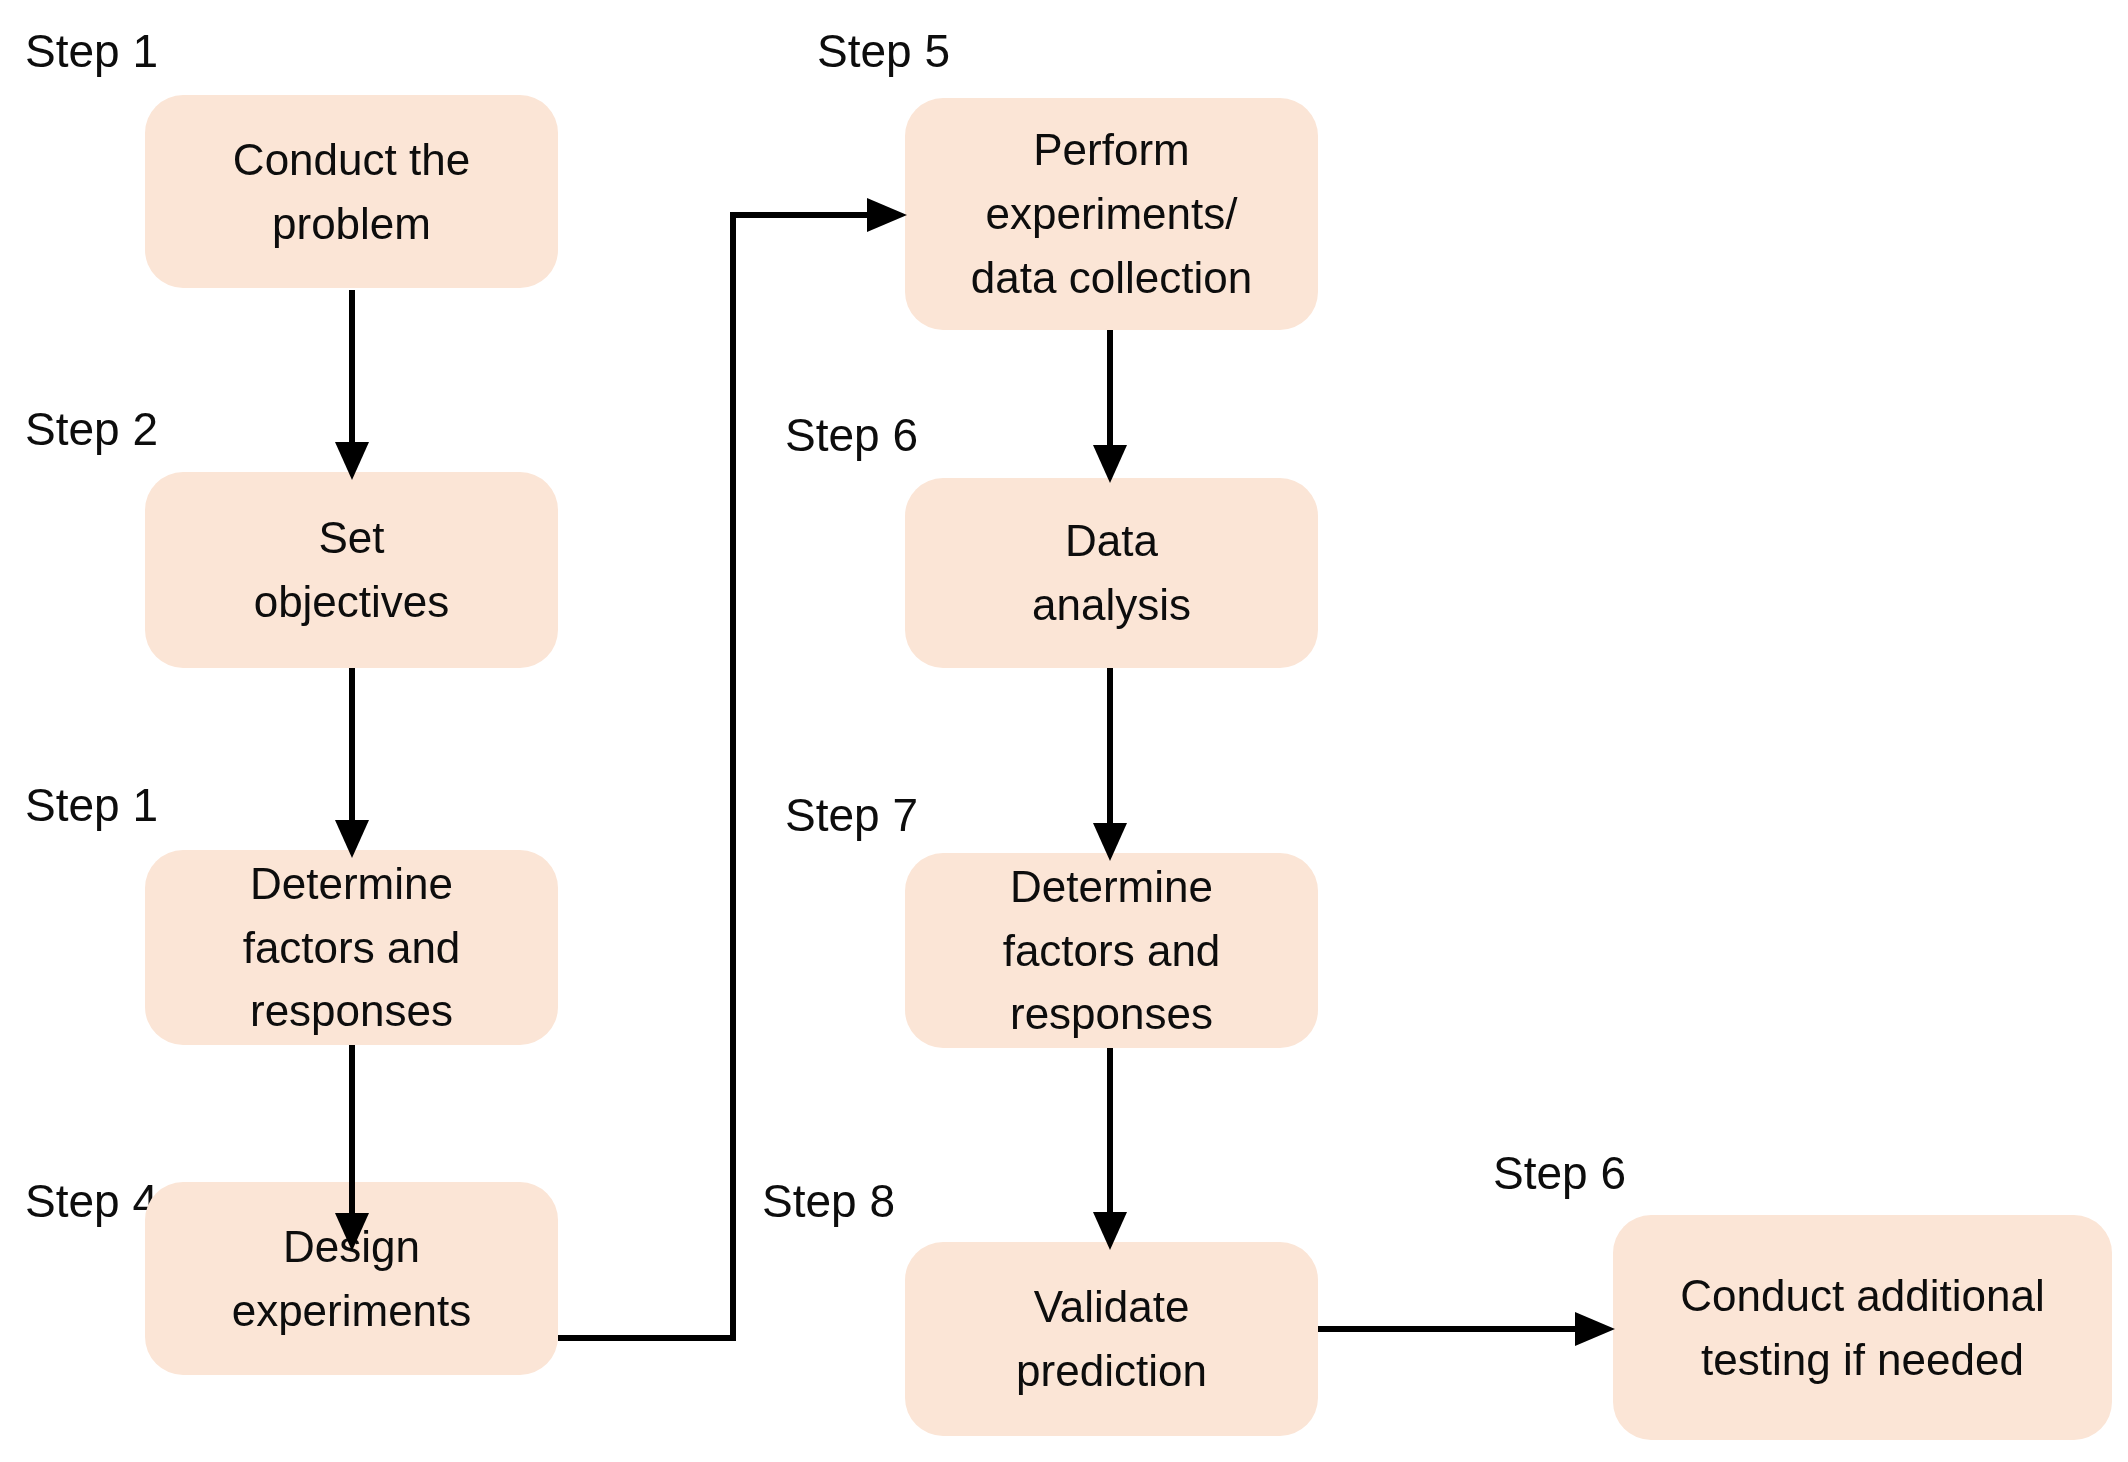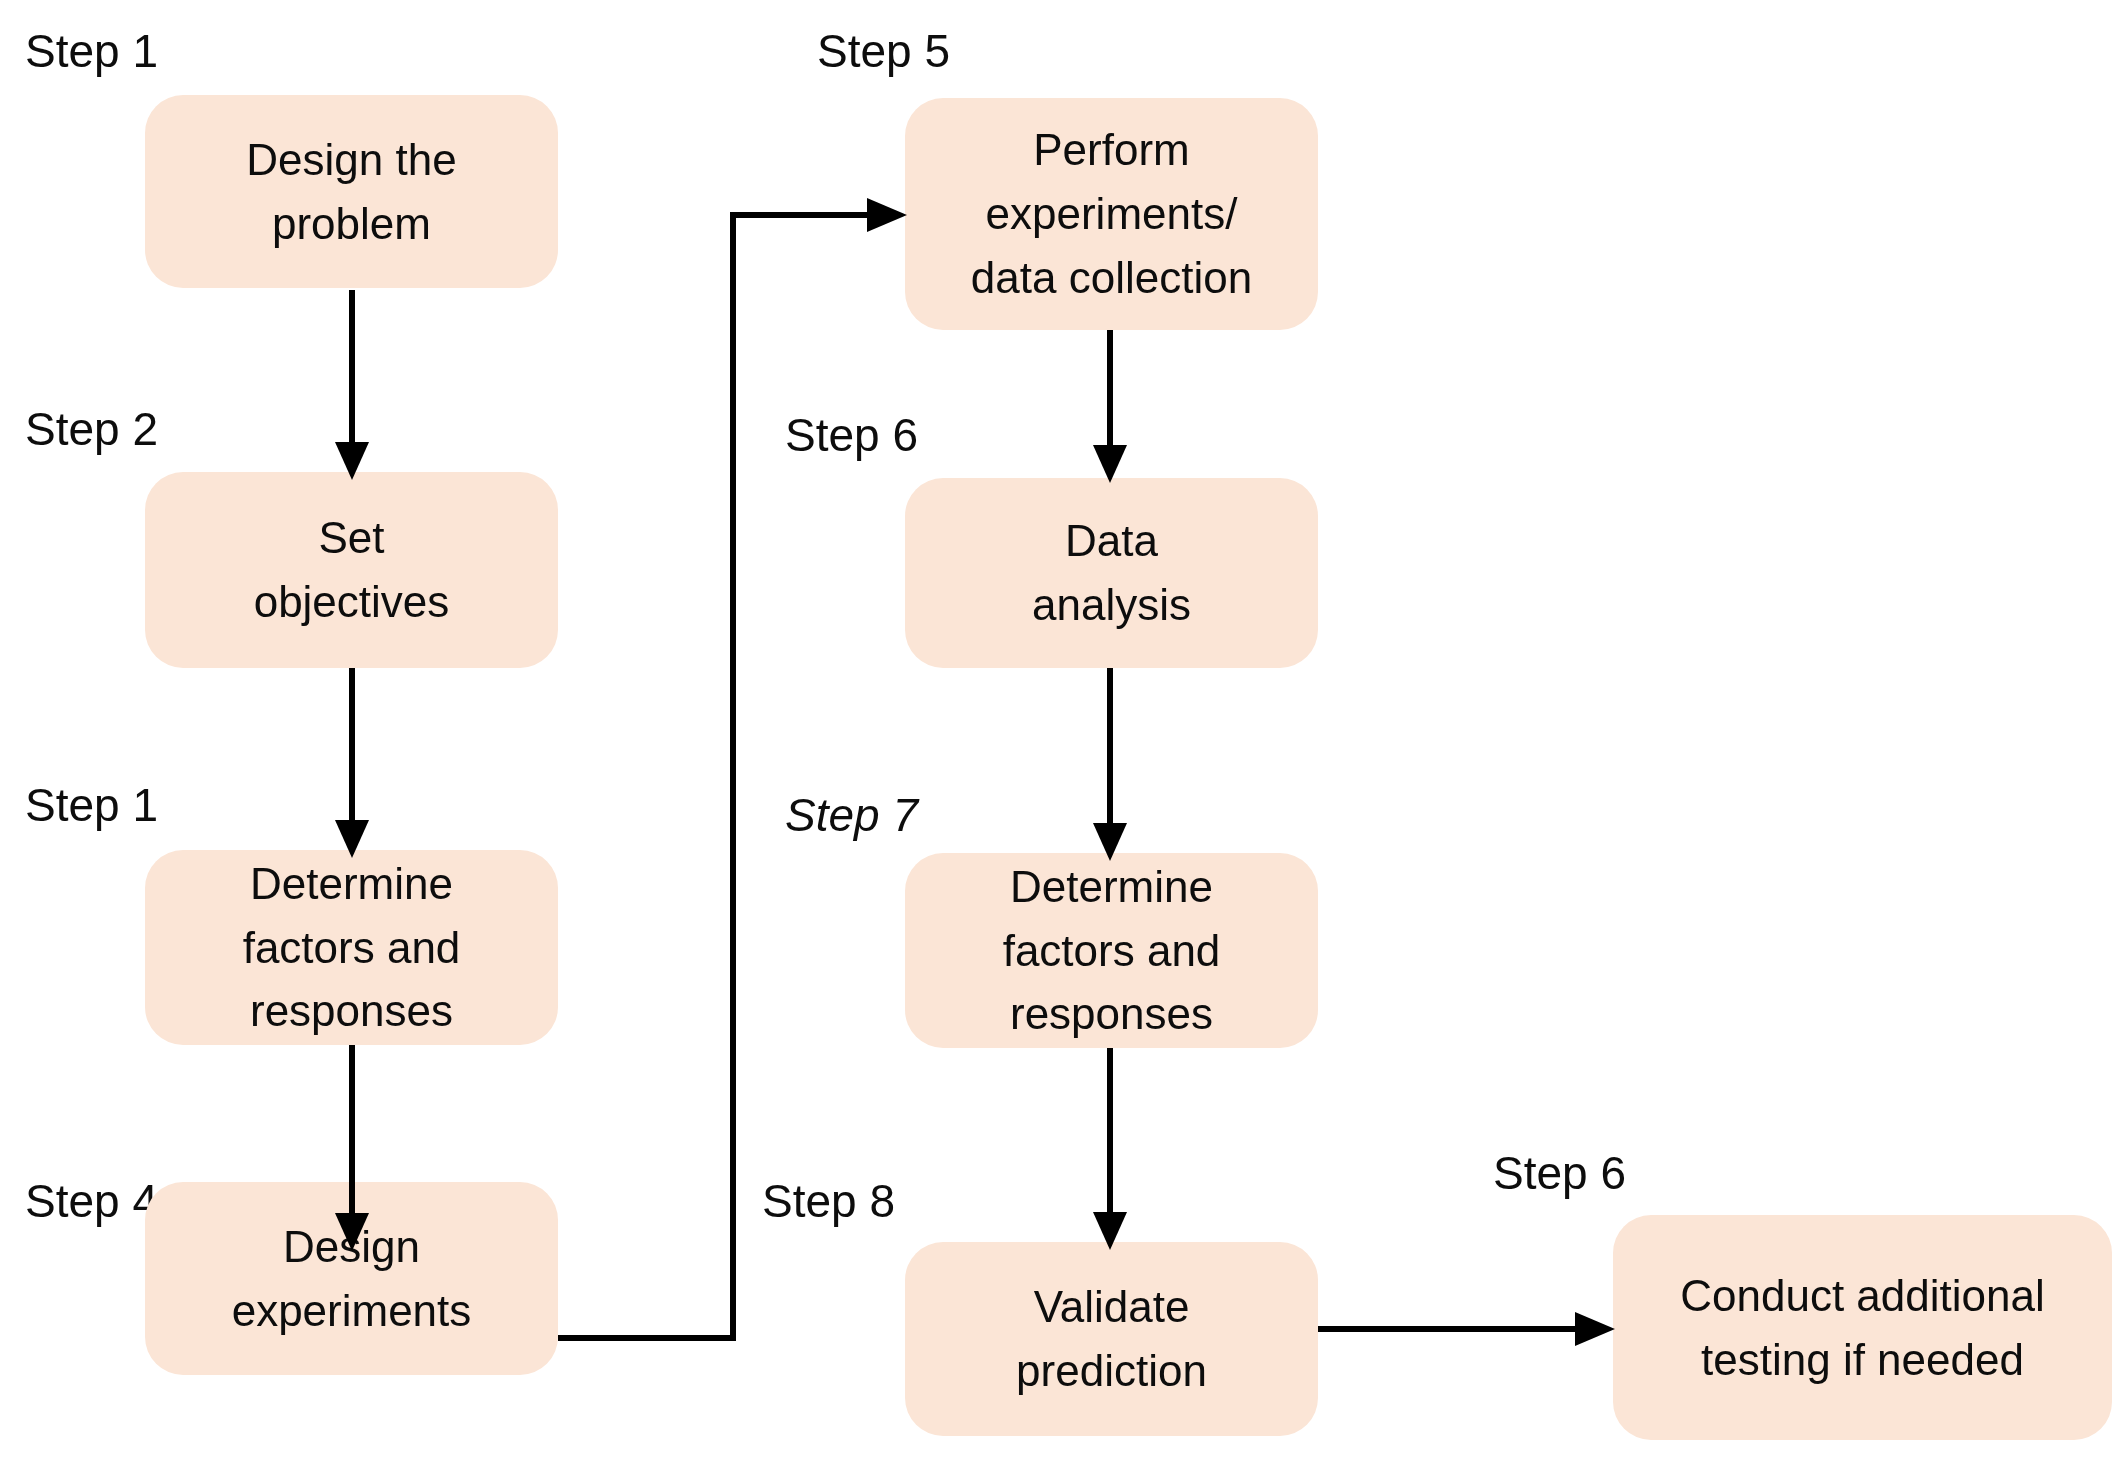--- a/index.html
+++ b/index.html
@@ -53,21 +53,21 @@
   #box-7 { left: 905px;  top: 853px;  width: 413px; height: 195px; }
   #box-8 { left: 905px;  top: 1242px; width: 413px; height: 194px; }
   #box-9 { left: 1613px; top: 1215px; width: 499px; height: 225px; }
   
   #lbl-1 { left: 25px;   top: 26px; }
   #lbl-2 { left: 25px;   top: 404px; }
   #lbl-3 { left: 25px;   top: 780px; }
   #lbl-4 { left: 25px;   top: 1176px; }
   #lbl-5 { left: 782px;  top: 26px; margin-left: 35px; }
   #lbl-6 { left: 785px;  top: 410px; }
-  #lbl-7 { left: 785px;  top: 790px; font-style: italic; }
+  #lbl-7 { left: 785px;  top: 790px; }
   #lbl-8 { left: 762px;  top: 1176px; text-align: center; }
   #lbl-9 { left: 1493px; top: 1148px; }
   #arrows {
     position: absolute;
     left: 0; top: 0;
     width: 2128px;
     height: 1462px;
     pointer-events: none;
   }
   #arrows line, #arrows path {
@@ -89,21 +89,21 @@
   <div class="step-label" id="lbl-2">Step 2</div>
   <div class="step-label" id="lbl-3">Step 1</div>
   <div class="step-label" id="lbl-4">Step 4</div>
   <div class="step-label" id="lbl-5">Step 5</div>
   <div class="step-label" id="lbl-6">Step 6</div>
   <div class="step-label" id="lbl-7">Step 7</div>
   <div class="step-label" id="lbl-8">Step 8</div>
   <div class="step-label" id="lbl-9">Step 6</div>
 
   <div class="box" id="box-1">
-    <span class="box-text">Design the
+    <span class="box-text">Conduct the
 problem</span>
   </div>
   <div class="box" id="box-2">
     <span class="box-text">Set
 objectives</span>
   </div>
   <div class="box" id="box-3">
     <span class="box-text">Determine
 factors and
 responses</span>

